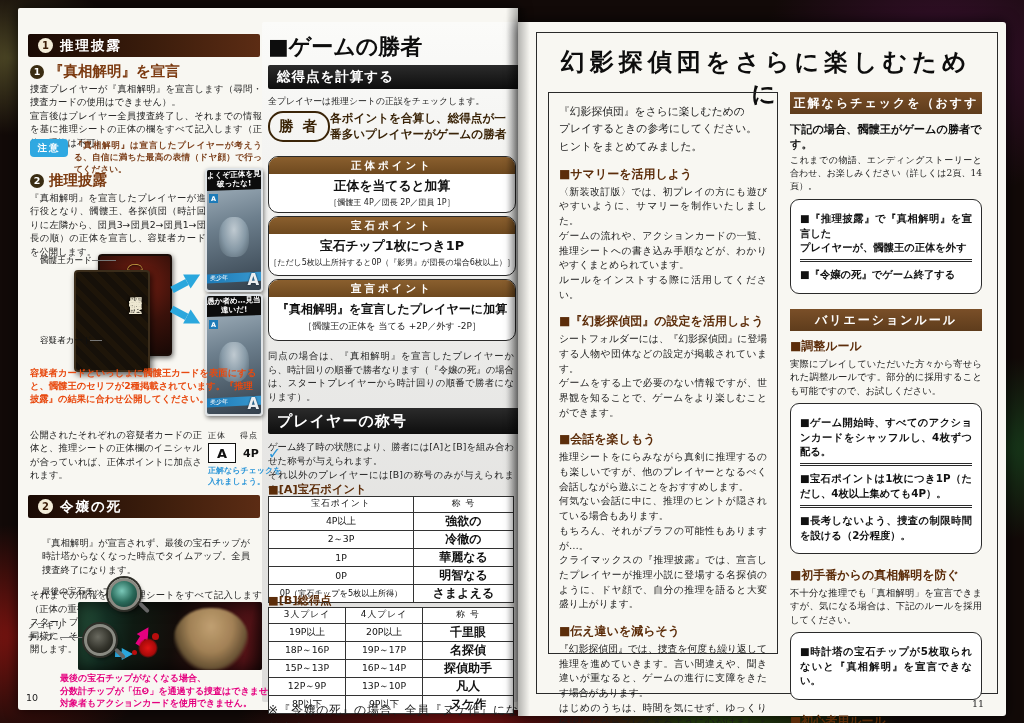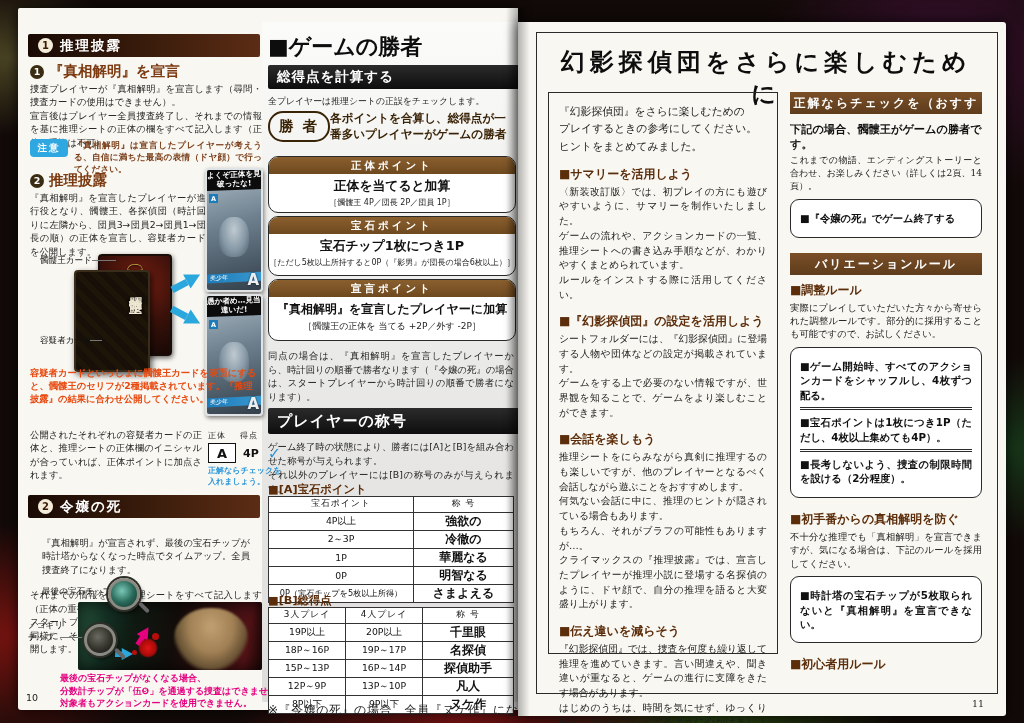--- a/index.html
+++ b/index.html
@@ -374,20 +374,22 @@
       <p class="tip-p">はじめのうちは、時間を気にせず、ゆっくり確認しながらプレイするように心がけましょう。</p>
 
     </div>
   </div>
 
   <div class="abs" style="left:272px;top:70px;width:192px;">
     <div class="brown-bar">正解ならチェックを（おすすめ）</div>
     <div class="rp-lead">下記の場合、髑髏王がゲームの勝者です。</div>
     <div class="rp-sub">これまでの物語、エンディングストーリーと合わせ、お楽しみください（詳しくは2頁、14頁）。</div>
     <div class="round-box">
+      <div class="round-item">■『推理披露』で『真相解明』を宣言した
+プレイヤーが、髑髏王の正体を外す</div>
       <div class="round-item">■『令嬢の死』でゲーム終了する</div>
     </div>
 
     <div class="brown-bar" style="margin-top:15px;">バリエーションルール</div>
     <div class="var-h" style="margin-top:7px;">■調整ルール</div>
     <div class="var-p">実際にプレイしていただいた方々から寄せられた調整ルールです。部分的に採用することも可能ですので、お試しください。</div>
     <div class="round-box">
       <div class="round-item">■ゲーム開始時、すべてのアクションカードをシャッフルし、4枚ずつ配る。</div>
       <div class="round-item">■宝石ポイントは1枚につき1P（ただし、4枚以上集めても4P）。</div>
       <div class="round-item">■長考しないよう、捜査の制限時間を設ける（2分程度）。</div>

